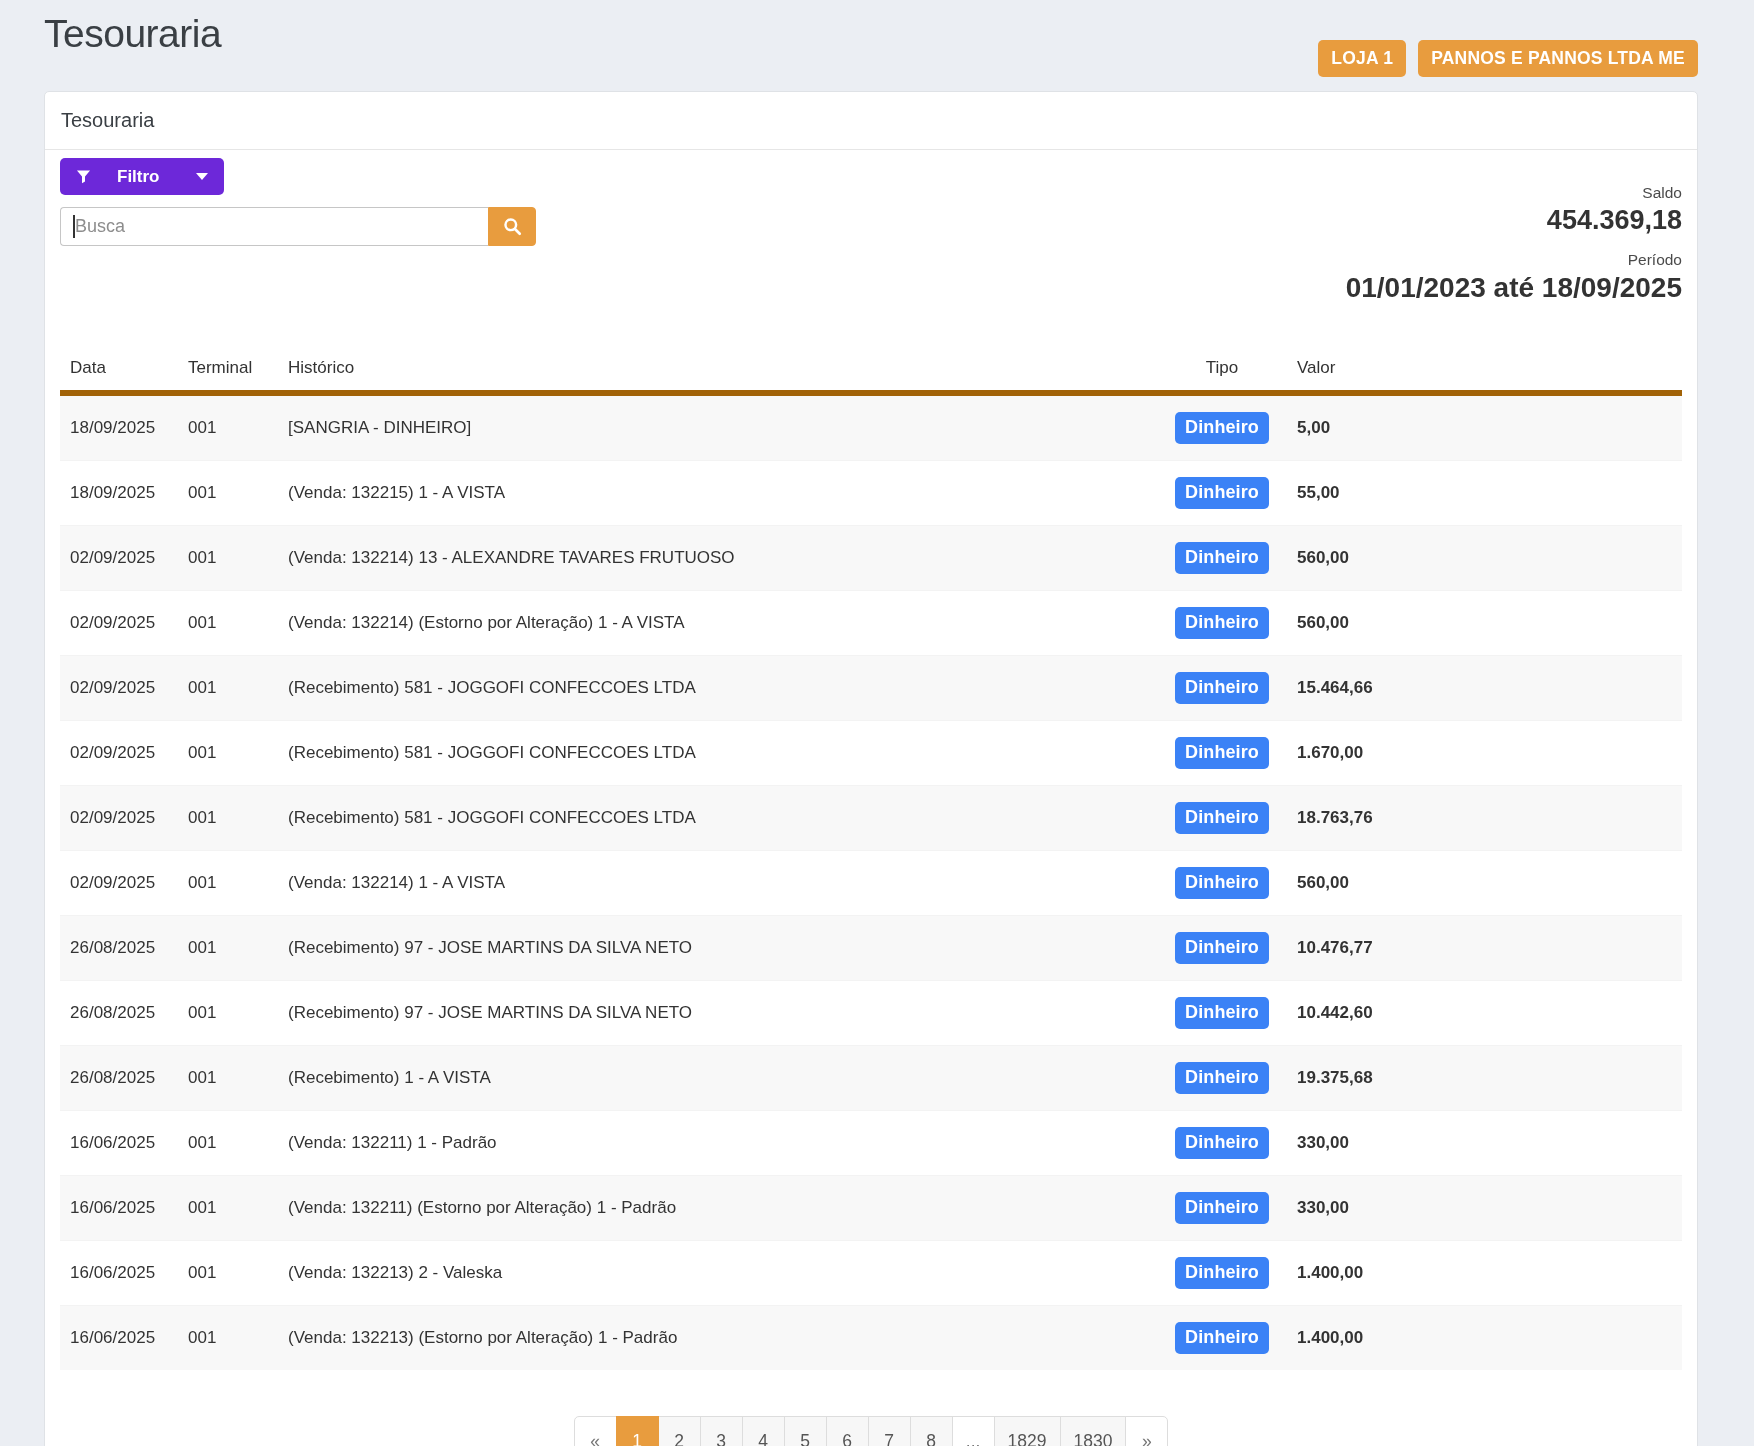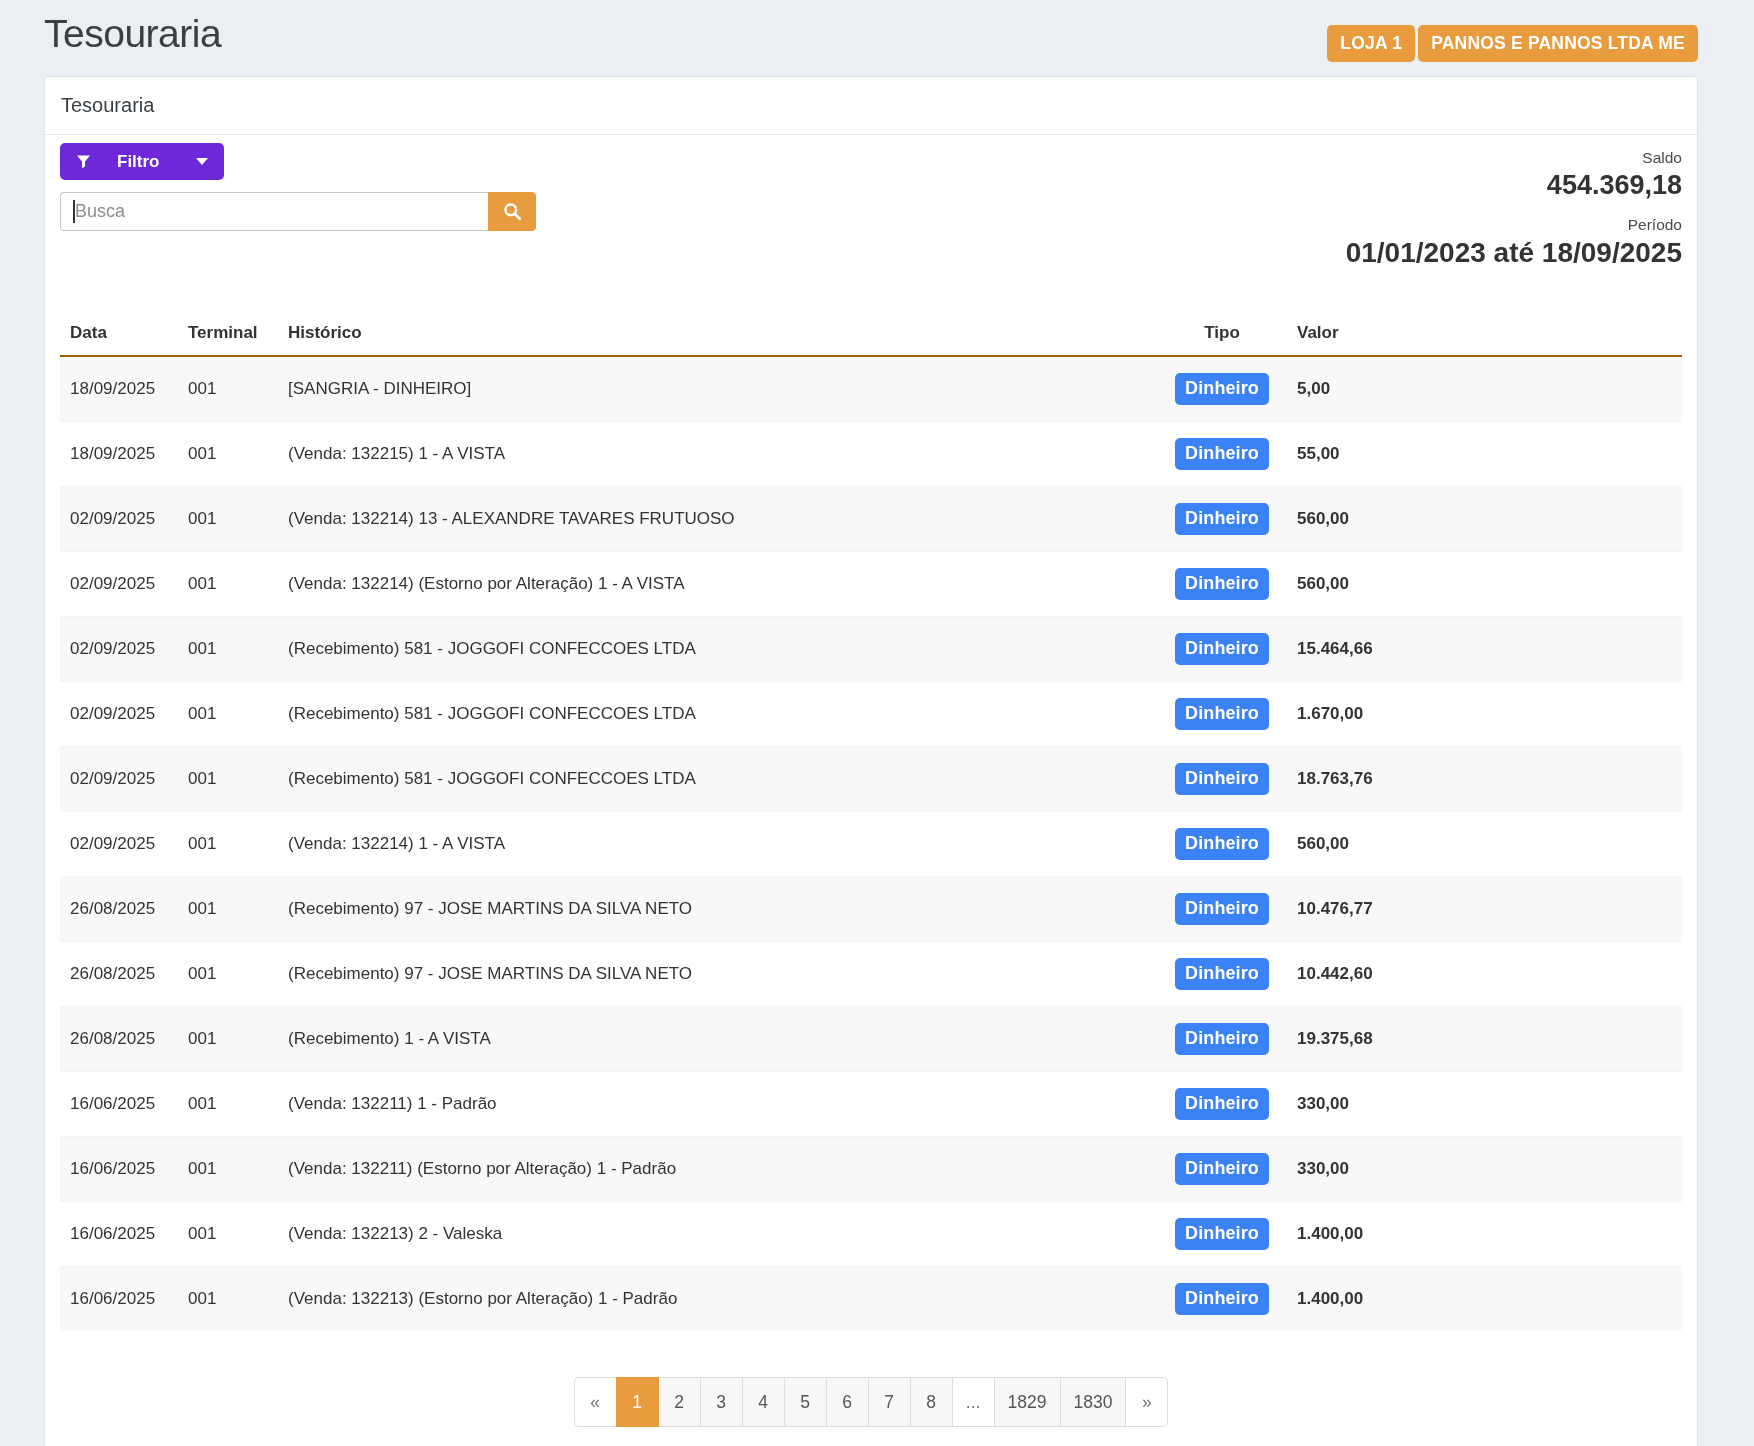--- a/index.html
+++ b/index.html
@@ -10,21 +10,21 @@
     font-family: "Liberation Sans", sans-serif;
     color: #333;
     font-size: 17px;
     overflow: hidden;
   }
   .page { padding: 10px 56px 0 44px; }
 
   
   .page-header { display:flex; justify-content:space-between; align-items:flex-start; margin-bottom: 14px; }
   .page-title { font-size: 39px; font-weight: 400; color:#3a3f44; margin: 2px 0 0 0; letter-spacing: -0.5px; }
-  .header-badges { display:flex; gap:3px; margin-top: 15px; }
+  .header-badges { display:flex; gap:12px; margin-top: 30px; }
   .header-badge {
     background:#e89c3e; color:#fff; font-weight:700; font-size:17.5px;
     padding: 8px 13px; border-radius:5px; border:none; cursor:pointer;
     letter-spacing: 0.2px; font-family: inherit;
   }
 
   
   .card { background:#fff; border:1px solid #dfe2e6; border-radius:5px; }
   .card-header { padding: 17px 16px; font-size: 20px; color:#3a3f44; border-bottom:1px solid #e6e6e6; }
   .card-body { padding: 8px 15px 50px 15px; }
@@ -49,30 +49,30 @@
     outline:none; font-family: inherit; background:#fff;
   }
   .search-input::placeholder { color:#8d8d8d; }
   .fake-caret { position:absolute; left:13px; top:8px; width:1.5px; height:23px; background:#333; }
   .search-btn {
     width: 48px; height: 39px; background:#e89c3e; border:1px solid #e89c3e;
     border-radius: 0 4px 4px 0; cursor:pointer; display:flex; align-items:center; justify-content:center;
   }
 
   
-  .summary { text-align: right; padding-top: 6px; }
+  .summary { text-align: right; padding-top: 6px; margin-top: 20px; }
   .summary-label { font-size: 15.5px; color:#4a4a4a; }
   .saldo-value { font-size: 27px; font-weight:700; color:#333; margin: 3px 0 15px 0; }
   .periodo-value { font-size: 28px; font-weight:700; color:#333; margin-top: 3px; }
 
   
   table.tx { width:100%; border-collapse: collapse; margin-top: 42px; }
   .tx th {
-    text-align:left; font-weight:700; font-size:17px; color:#333;
-    padding: 12px 10px; border-bottom: 2px solid #a16207;
+    text-align:left; font-weight:400; font-size:17px; color:#333;
+    padding: 12px 10px; border-bottom: 6px solid #a16207;
   }
   .tx td { padding: 16px 10px; font-size:17px; color:#333; border-top:1px solid #f3f3f3; }
   .tx tbody tr:nth-child(odd) { background:#f8f8f8; }
   .col-data { width:118px; }
   .col-terminal { width:100px; text-align:left; }
   .col-tipo { width:130px; text-align:center !important; }
   .col-valor { width:395px; text-align:left; }
   td.col-valor { font-weight:700; }
   .badge {
     display:inline-block; background:#3b82f6; color:#fff; font-weight:700;

